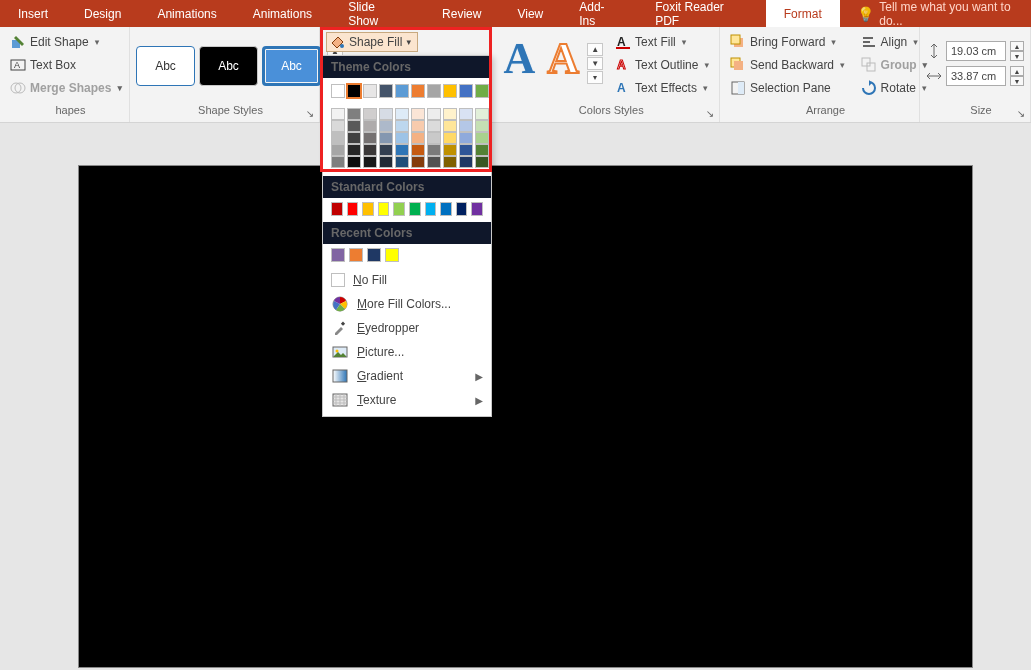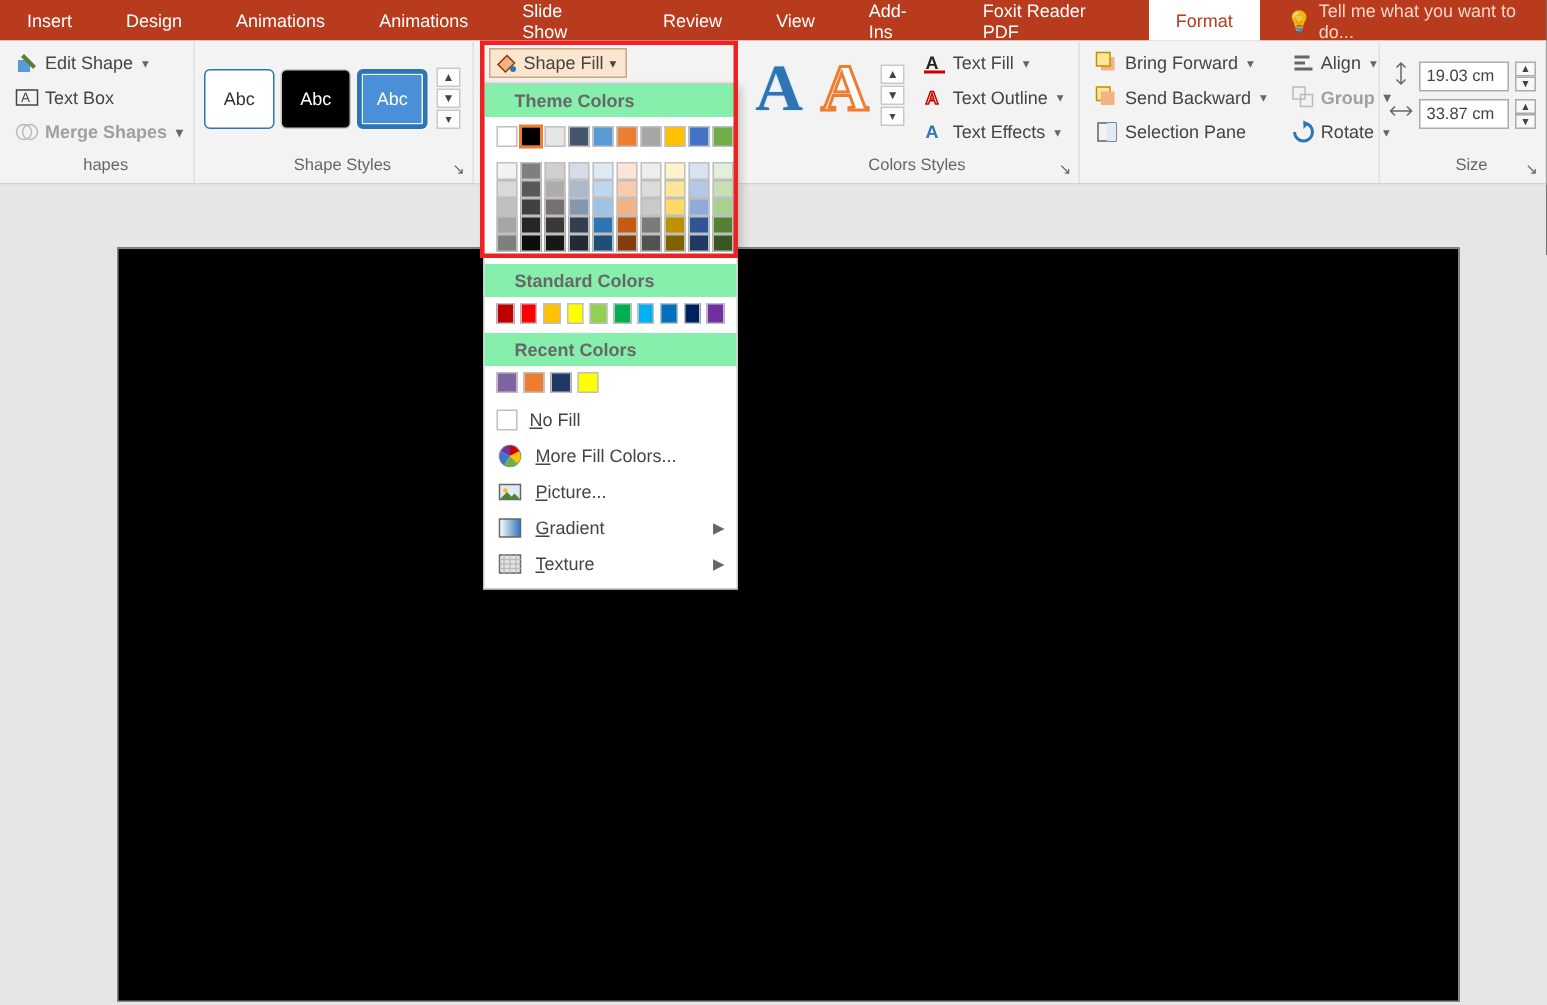--- a/index.html
+++ b/index.html
@@ -86,21 +86,21 @@
     color: #444;
     cursor: pointer;
     white-space: nowrap;
   }
   .btn-small.disabled { color: #a0a0a0; font-weight: bold; }
   .col { display:flex; flex-direction:column; gap:1px; }
   .dd-caret::after { content: "▾"; font-size: 9px; margin-left: 2px; color:#666; }
   .icon16 { width:16px; height:16px; display:inline-flex; align-items:center; justify-content:center; }
   
   .style-swatch {
-    width: 47px; height: 40px;
+    width: 59px; height: 40px;
     border: 1px solid #c8c8c8;
     border-radius: 4px;
     display:flex; align-items:center; justify-content:center;
     font-size: 12px;
     margin-right: 4px;
   }
   .style-swatch.white { background:#fff; color:#333; border-color:#2e75b6; }
   .style-swatch.black { background:#000; color:#fff; }
   .style-swatch.blue  { background:#4a90d9; color:#fff; border:3px solid #2e75b6; box-shadow:0 0 0 1px #f3f3f3 inset;}
   .styles-wrap { display:flex; align-items:center; padding-top:14px;}
@@ -118,21 +118,21 @@
     font-weight: bold;
     margin: 0 6px;
     padding-top:2px;
   }
   .wa-blue { color:#2e75b6; text-shadow: 0 0 1px #9cc3e5; }
   .wa-orange {
     color:#fff;
     -webkit-text-stroke: 2px #ec7d31;
   }
   
-  .size-row { display:flex; align-items:flex-start; gap:4px; margin-bottom:4px;}
+  .size-row { display:flex; align-items:center; gap:4px; margin-bottom:4px;}
   .size-input {
     width:60px; height:20px; border:1px solid #ababab;
     background:#fff; font-size:11px; padding:0 4px;
     display:flex; align-items:center;
   }
   .spin { width:14px; display:flex; flex-direction:column; }
   .spin div {
     height:10px; border:1px solid #ababab; font-size:7px;
     display:flex;align-items:center;justify-content:center;
     background:#f8f8f8; cursor:pointer;
@@ -161,25 +161,25 @@
   .dropdown {
     position:absolute; left:322px; top:55px;
     width:170px;
     background:#fff;
     border:1px solid #c8c8c8;
     box-shadow: 2px 2px 6px rgba(0,0,0,.2);
     z-index:55;
     padding-bottom:4px;
   }
   .dd-section-title {
-    background:#86efac;
+    background:#0f172a;
     color:#676767;
     font-weight:bold;
     font-size:12px;
-    padding:4px 20px;
+    padding:4px 8px;
   }
   .swatch-grid {
     display:grid;
     grid-template-columns: repeat(10, 14px);
     grid-auto-rows:14px;
     gap:2px;
     padding:6px 8px 8px 8px;
   }
   .swatch-grid.tall { grid-auto-rows:12px; gap:0 2px; padding-top:2px; }
   .sw {
@@ -387,20 +387,21 @@
           <span class="icon16">
               <svg width="16" height="16">
                 <path d="M8 2a6 6 0 1 1-6 6" fill="none" stroke="#2e75b6" stroke-width="2"></path>
                 <path d="M8 0l3 3-3 3z" fill="#2e75b6"></path>
               </svg>
             </span>
           <span>Rotate</span>
         </div>
       </div>
     </div>
+    <div class="group-label">Arrange</div>
   </div>
 
   <div class="group" style="flex:1;">
     <div class="group-body">
       <div class="col" style="padding-top:10px;">
         <div class="size-row">
           <span class="icon16">
               <svg width="16" height="16">
                 <path d="M8 1v14M5 4l3-3 3 3M5 12l3 3 3-3" fill="none" stroke="#666"></path>
               </svg>
@@ -551,20 +552,29 @@
           <path d="M8 8L13 13A7 7 0 0 1 4 14z" fill="#70ad47"></path>
           <path d="M8 8L4 14A7 7 0 0 1 2 5z" fill="#4472c4"></path>
           <path d="M8 8L2 5A7 7 0 0 1 8 1z" fill="#7030a0"></path>
         </svg>
     </span>
     <span><span class="u">M</span>ore Fill Colors...</span>
   </div>
   <div class="dd-item">
     <span class="dd-icon">
       <svg width="16" height="16">
+          <path d="M3 13l6-6 2 2-6 6-2 0z" fill="#888"></path>
+          <rect x="10" y="2" width="3" height="3" fill="#444" transform="rotate(45 11 3)"></rect>
+        </svg>
+    </span>
+    <span><span class="u">E</span>yedropper</span>
+  </div>
+  <div class="dd-item">
+    <span class="dd-icon">
+      <svg width="16" height="16">
           <rect x="1" y="3" width="14" height="10" fill="#deebf7" stroke="#666"></rect>
           <circle cx="5" cy="7" r="1.5" fill="#ffc000"></circle>
           <path d="M2 12l4-4 3 3 2-2 3 3v1H2z" fill="#548235"></path>
         </svg>
     </span>
     <span><span class="u">P</span>icture...</span>
   </div>
   <div class="dd-item">
     <span class="dd-icon">
       <svg width="16" height="16">

